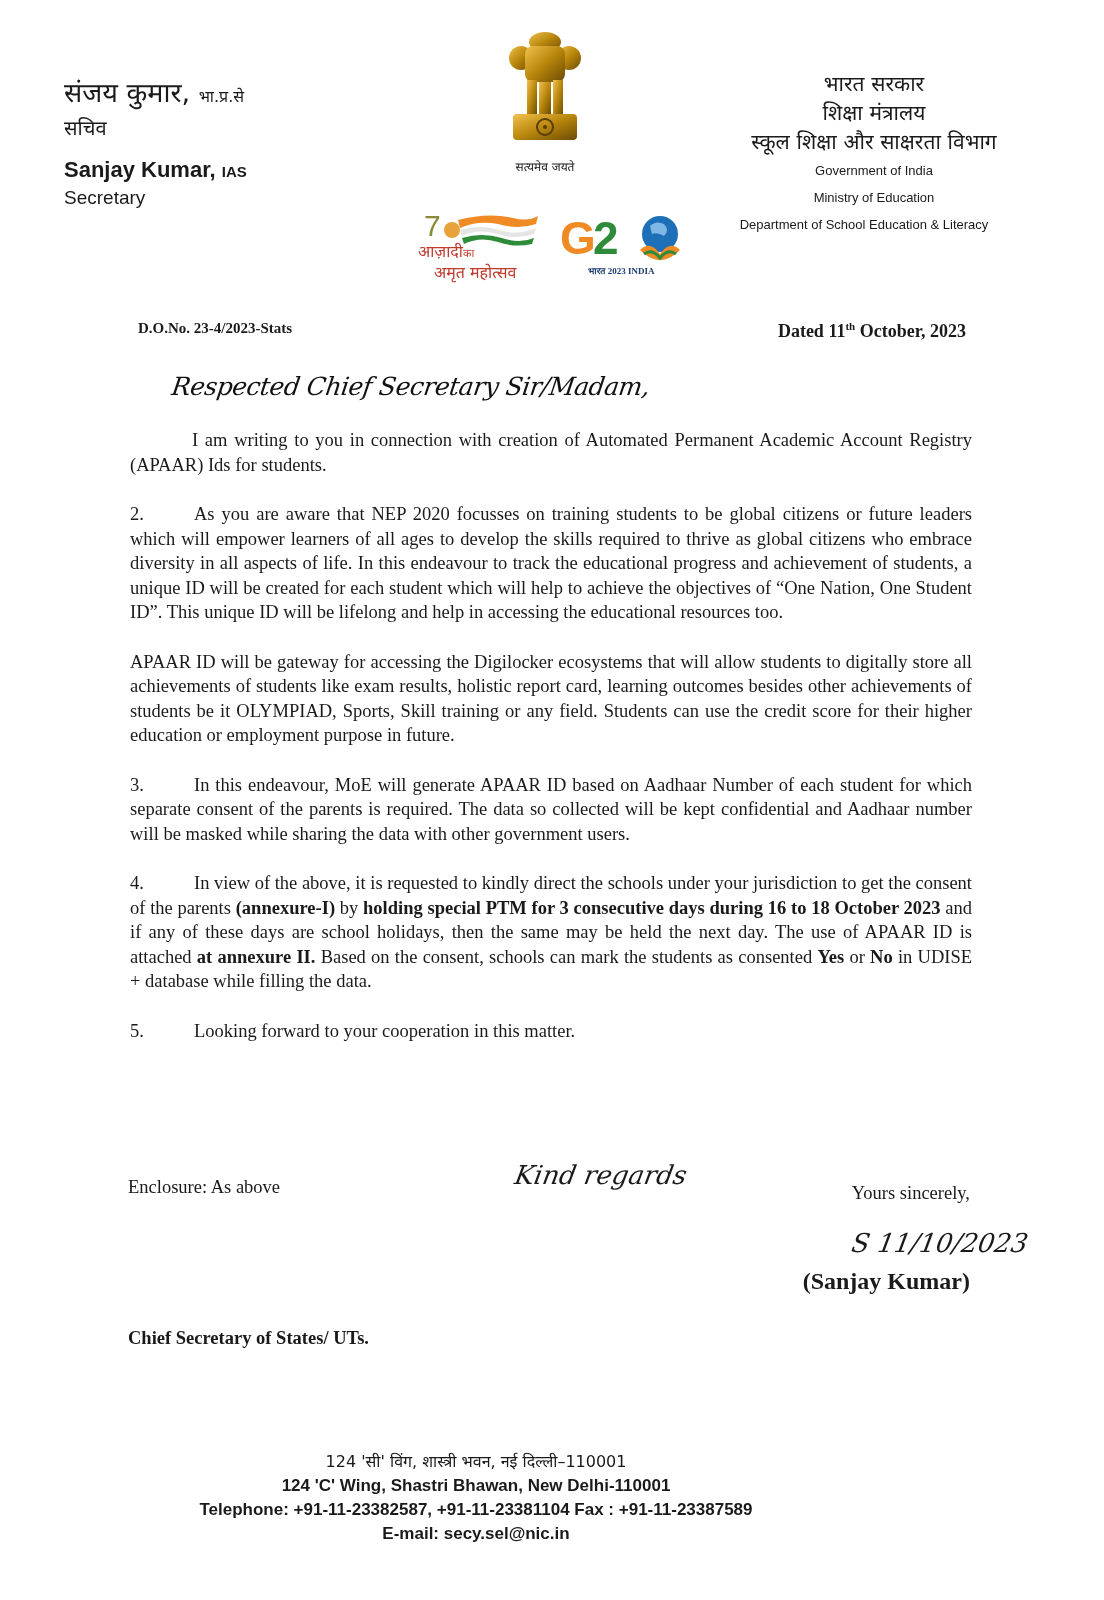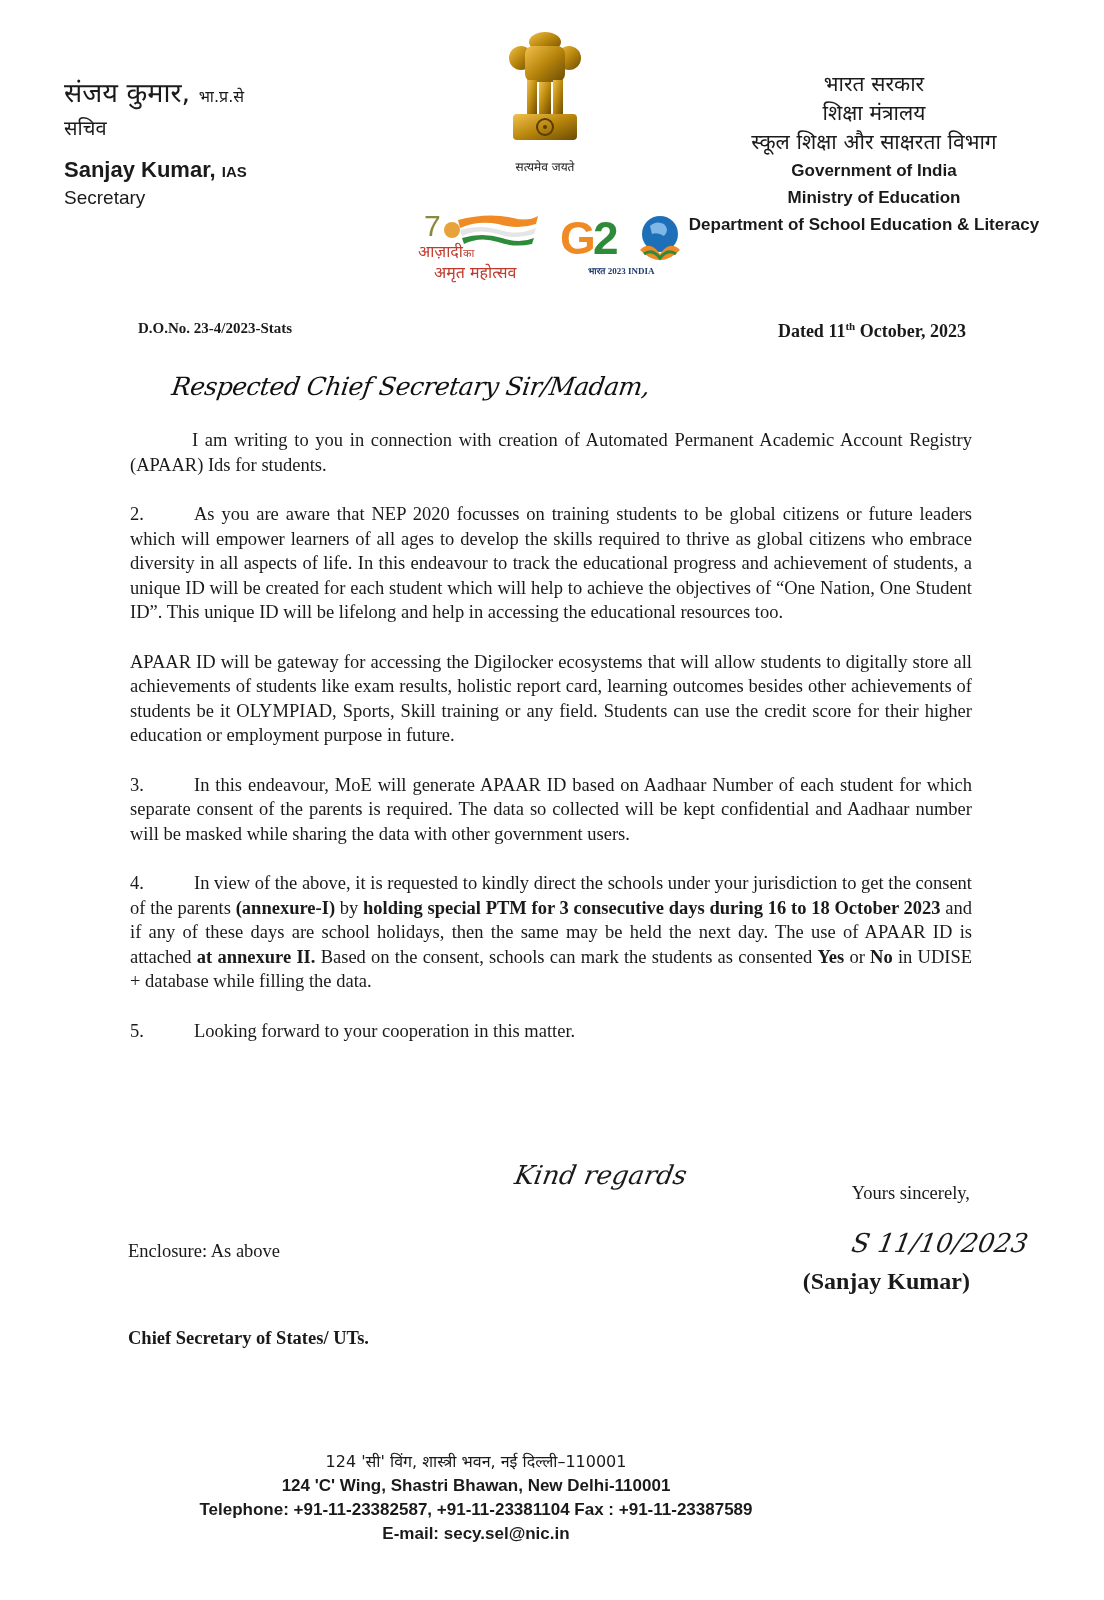--- a/index.html
+++ b/index.html
@@ -13,21 +13,21 @@
   #hdr-left .hi-name { font-size: 27px; font-family: "DejaVu Sans", sans-serif; line-height: 34px; }
   #hdr-left .hi-name small { font-size: 16px; }
   #hdr-left .hi-title { font-size: 20px; font-family: "DejaVu Sans", sans-serif; line-height: 28px; }
   #hdr-left .en-name { font-size: 22px; font-weight: bold; margin-top: 14px; line-height: 28px; }
   #hdr-left .en-name small { font-size: 15px; font-weight: bold; }
   #hdr-left .en-title { font-size: 19px; line-height: 24px; }
 
   
   #hdr-right { right: 50px; top: 70px; text-align: center; width: 360px; }
   #hdr-right .hi { font-family: "DejaVu Sans", sans-serif; font-size: 21px; line-height: 29px; }
-  #hdr-right .en { font-size: 17px; font-weight: bold; line-height: 27px; }
+  #hdr-right .en { font-size: 13px; font-weight: normal; line-height: 27px; }
   #hdr-right .en.last { white-space: nowrap; margin-left: -40px; margin-right: -20px; }
 
   
   #emblem { left: 505px; top: 28px; width: 80px; height: 120px; }
   #motto { left: 490px; top: 158px; width: 110px; text-align: center; font-family: "DejaVu Sans", sans-serif; font-size: 12px; }
 
   
   #azadi { left: 418px; top: 208px; width: 130px; height: 80px; }
   #azadi .azadi-text { position: absolute; left: 0; top: 34px; font-family: "DejaVu Sans", sans-serif; font-size: 16px; color: #c0392b; line-height: 19px; }
   #azadi .azadi-text small { font-size: 11px; }
@@ -44,21 +44,21 @@
 
   
   #body { left: 130px; top: 428px; width: 842px; font-size: 18.5px; line-height: 24.5px; text-align: justify; }
   #body p { margin: 0 0 25px 0; }
   #body .ind { text-indent: 62px; }
   #body .num { display: inline-block; width: 64px; }
   #body b { font-weight: bold; }
 
   #kind-regards { left: 515px; top: 1160px; font-family: "DejaVu Serif", serif; font-style: italic; font-size: 26px; transform: skewX(-10deg); }
   #yours { right: 134px; top: 1183px; font-size: 18.5px; }
-  #enclosure { left: 128px; top: 1241px; font-size: 18.5px; }
+  #enclosure { left: 128px; top: 1177px; font-size: 18.5px; }
   #signature { left: 852px; top: 1228px; font-family: "DejaVu Serif", serif; font-style: italic; font-size: 26px; transform: skewX(-10deg); }
   #signer { right: 134px; top: 1268px; font-size: 24px; font-weight: bold; }
   #addressee { left: 128px; top: 1312px; font-size: 18.5px; font-weight: bold; margin-top: 16px; }
 
   
   #footer { left: 0; width: 952px; top: 1450px; text-align: center; }
   #footer .hi { font-family: "DejaVu Sans", sans-serif; font-size: 16px; line-height: 24px; }
   #footer .en { font-size: 17px; font-weight: bold; line-height: 24px; }
 </style>
 </head>

